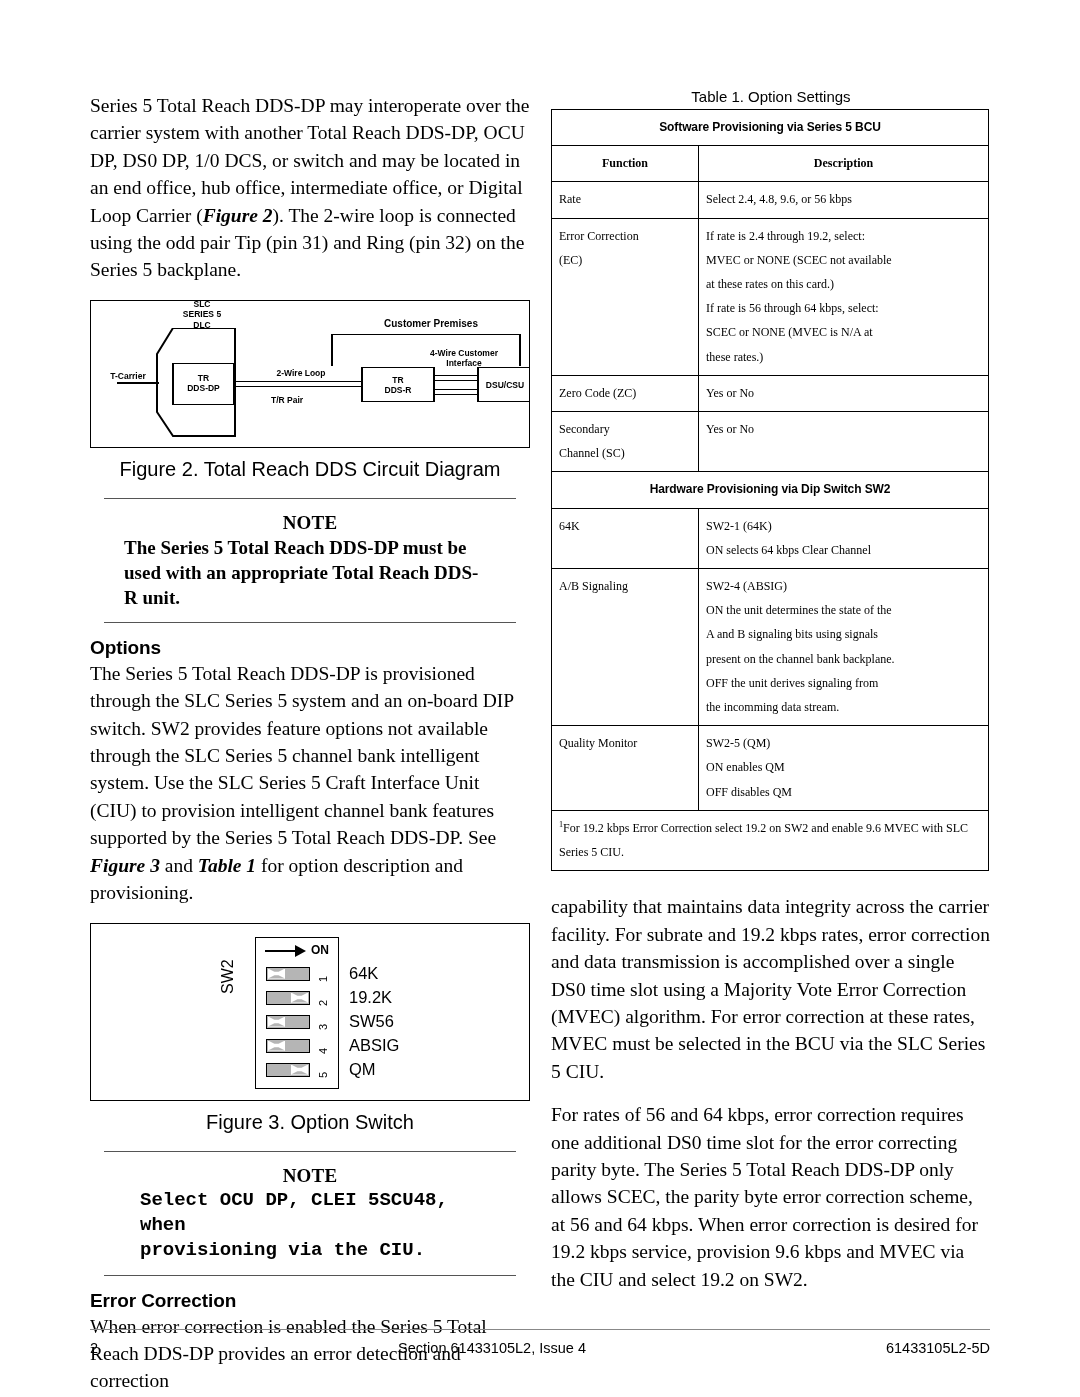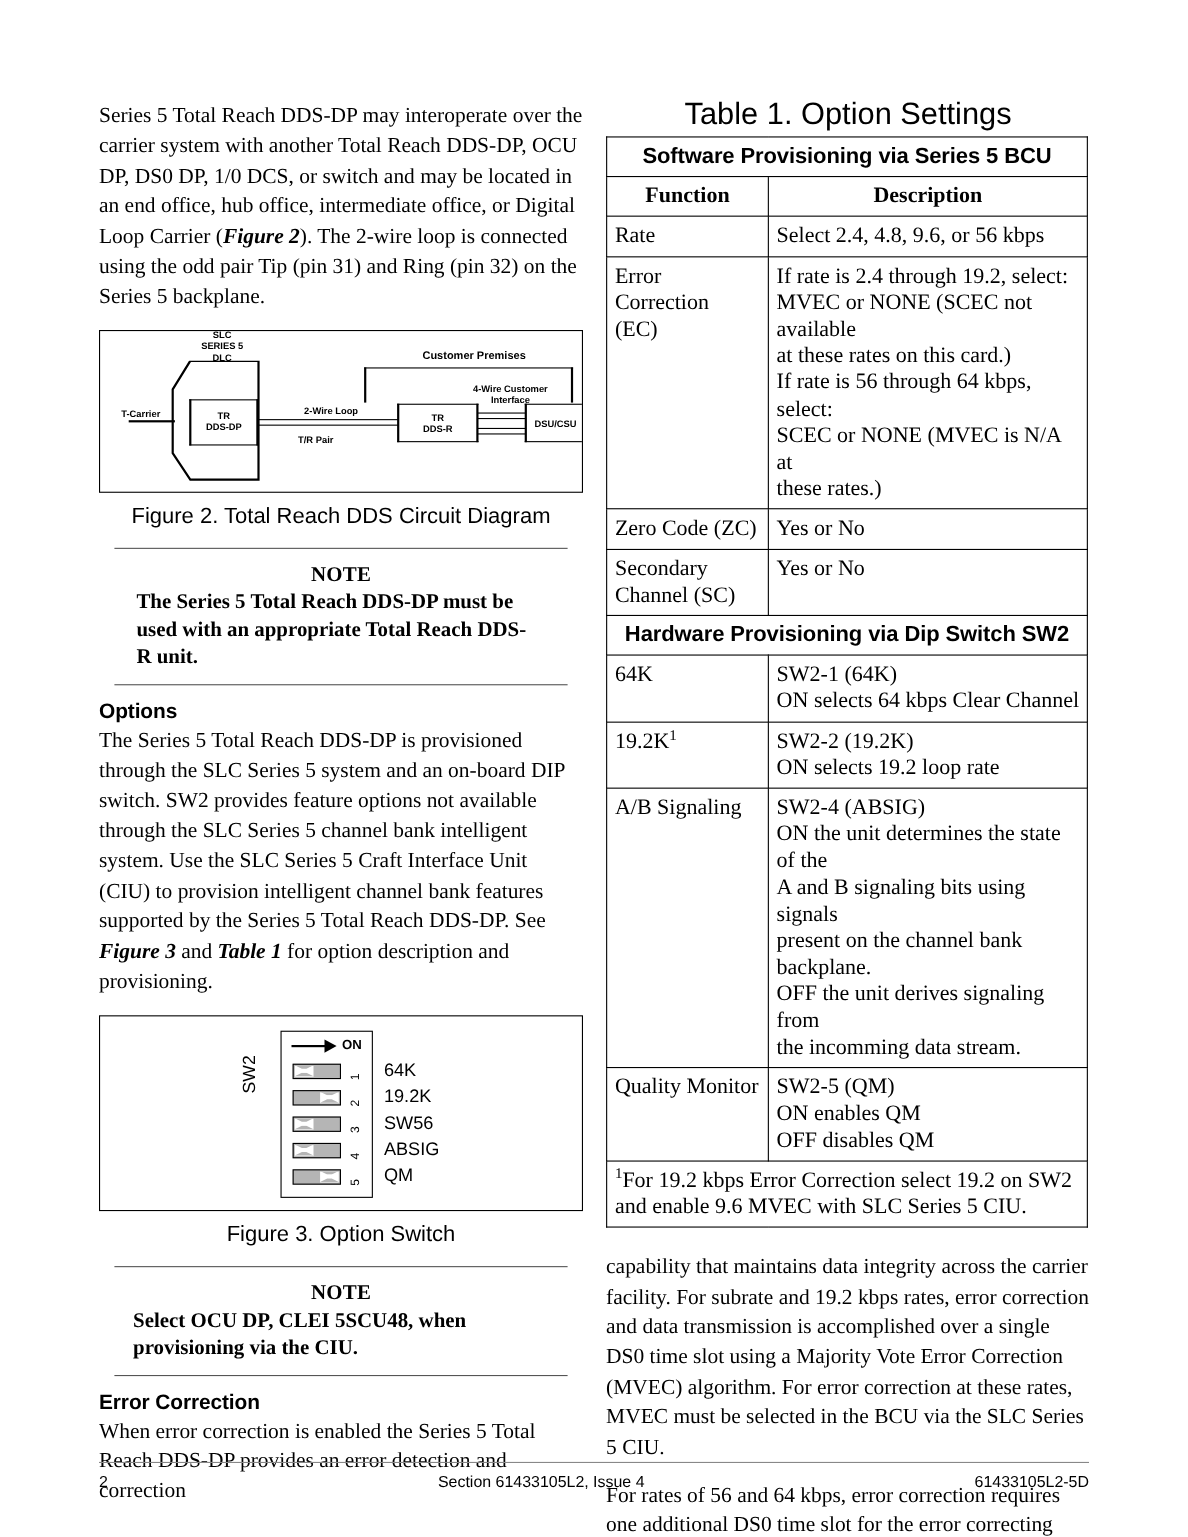--- a/index.html
+++ b/index.html
@@ -56,21 +56,21 @@
     letter-spacing:0.2px;
   }
   .note-body {
     font-family:"Liberation Serif", serif;
     font-weight:bold;
     font-size:19px;
     line-height:25px;
     margin:0 34px 12px 34px;
   }
   .note-body.just { text-align:justify; margin:0 6px 12px 34px; }
-  .note-body.ctr  { margin:0 26px 12px 31px; }
+  .note-body.ctr  { margin:0 26px 12px 50px;font-family:Liberation Mono, monospace; }
 
   
   .fig2 {
     position:relative;
     margin-top:6px;
     width:440px; height:148px;
     border:1.2px solid #000;
     background:#fff;
     overflow:hidden;
   }
@@ -154,34 +154,34 @@
   }
   .dip-name {
     position:absolute; left:258px;
     font-family:"Liberation Sans", sans-serif;
     font-size:16.5px;
   }
 
   
   .tbl-cap {
     font-family:"Liberation Sans", sans-serif;
-    font-size:28px;
+    font-size:15px;
     text-align:center;
     margin:0 0 4px 0;
   }
   table.opt {
     width:437px;
     border-collapse:collapse;
     table-layout:fixed;
     font-family:"Liberation Serif", serif;
   }
   table.opt td {
     border:1.2px solid #000;
     padding:5px 7px 6px 7px;
-    font-size:20px;
+    font-size:12px;
     line-height:24.2px;
     vertical-align:top;
   }
   td.band {
     font-family:"Liberation Sans", sans-serif;
     font-weight:bold;
     font-size:17.5px;
     text-align:center;
     padding:8px 4px 9px 4px;
     letter-spacing:-0.1px;
@@ -392,25 +392,20 @@
         <tr>
           <td class="band" colspan="2">Hardware Provisioning via Dip Switch SW2</td>
         </tr>
 
         <tr>
           <td style="white-space:pre-line;">64K</td>
           <td style="white-space:pre-line;">SW2-1 (64K)
 ON selects 64 kbps Clear Channel</td>
         </tr>
         <tr>
-          <td style="white-space:pre-line;"><span>19.2K</span><sup>1</sup></td>
-          <td style="white-space:pre-line;">SW2-2 (19.2K)
-ON selects 19.2 loop rate</td>
-        </tr>
-        <tr>
           <td style="white-space:pre-line;">A/B Signaling</td>
           <td style="white-space:pre-line;">SW2-4 (ABSIG)
 ON the unit determines the state of the
 A and B signaling bits using signals
 present on the channel bank backplane.
 OFF the unit derives signaling from
 the incomming data stream.</td>
         </tr>
         <tr>
           <td style="white-space:pre-line;margin-top:22px;">Quality Monitor</td>

